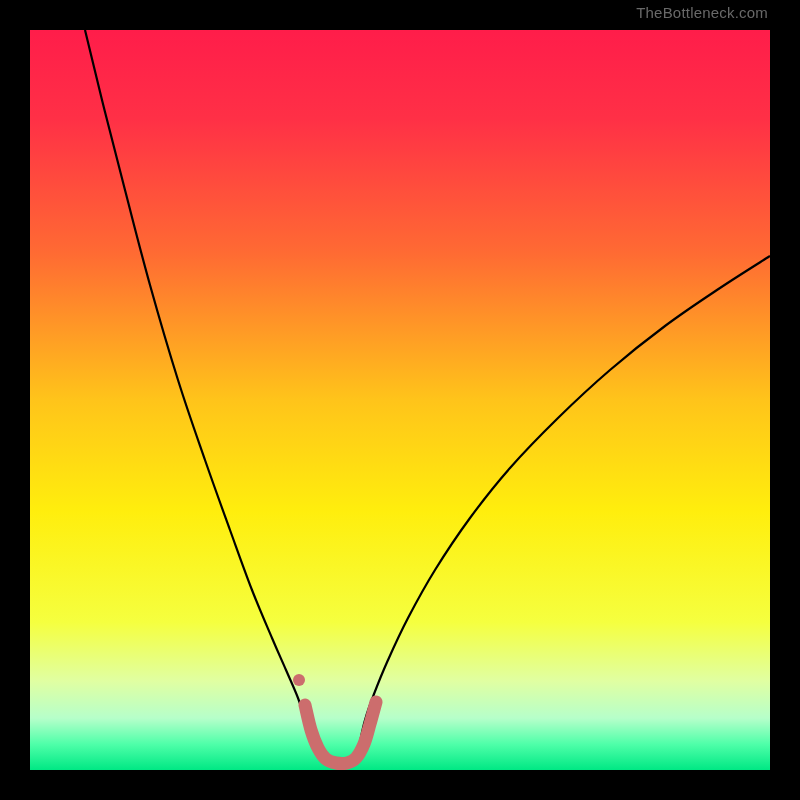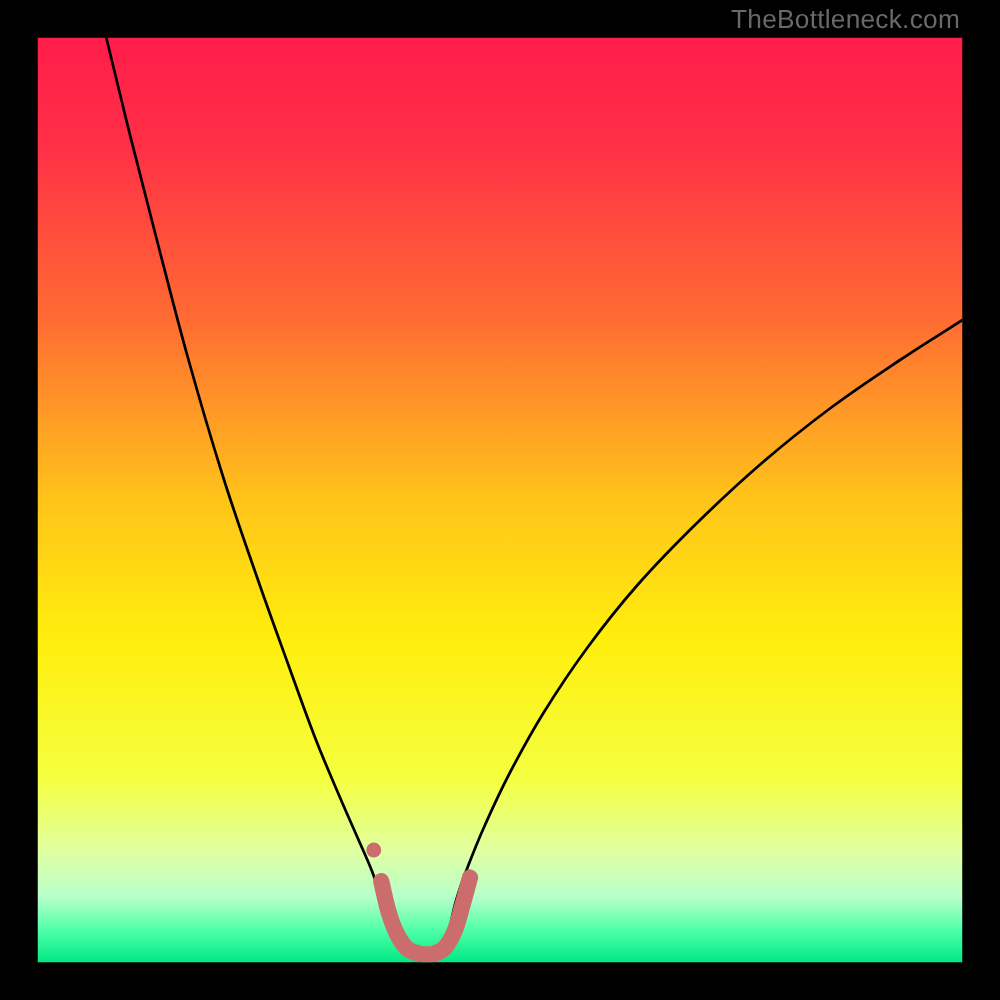--- a/index.html
+++ b/index.html
@@ -26,21 +26,21 @@
     position: absolute;
     left: 0; top: 0;
     width: 100%;
     height: 100%;
   }
   .watermark {
     position: absolute;
     top: 4px;
     right: 32px;
     color: #696969;
-    font-size: 21px;
+    font-size: 15px;
     font-weight: 500;
     letter-spacing: 0.2px;
   }
   svg.curves {
     position: absolute;
     left: 0; top: 0;
     width: 100%;
     height: 100%;
   }
 </style>

